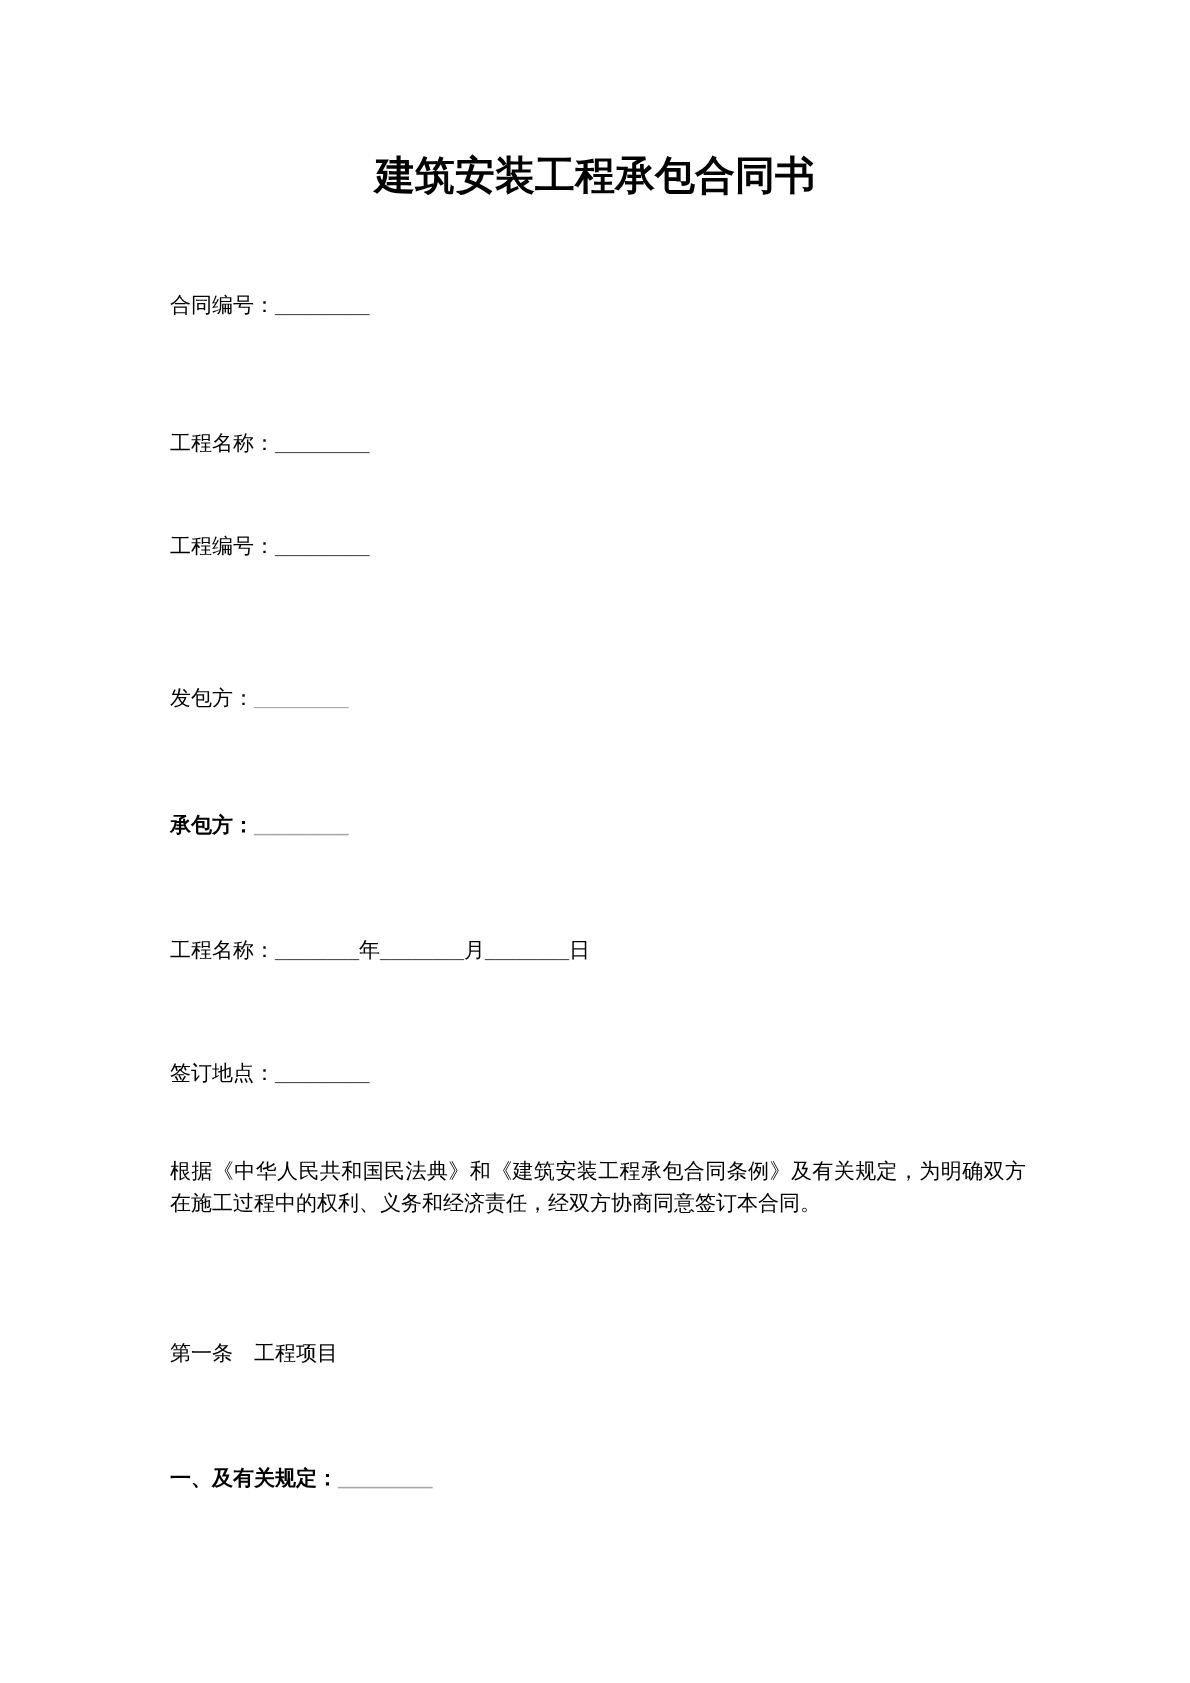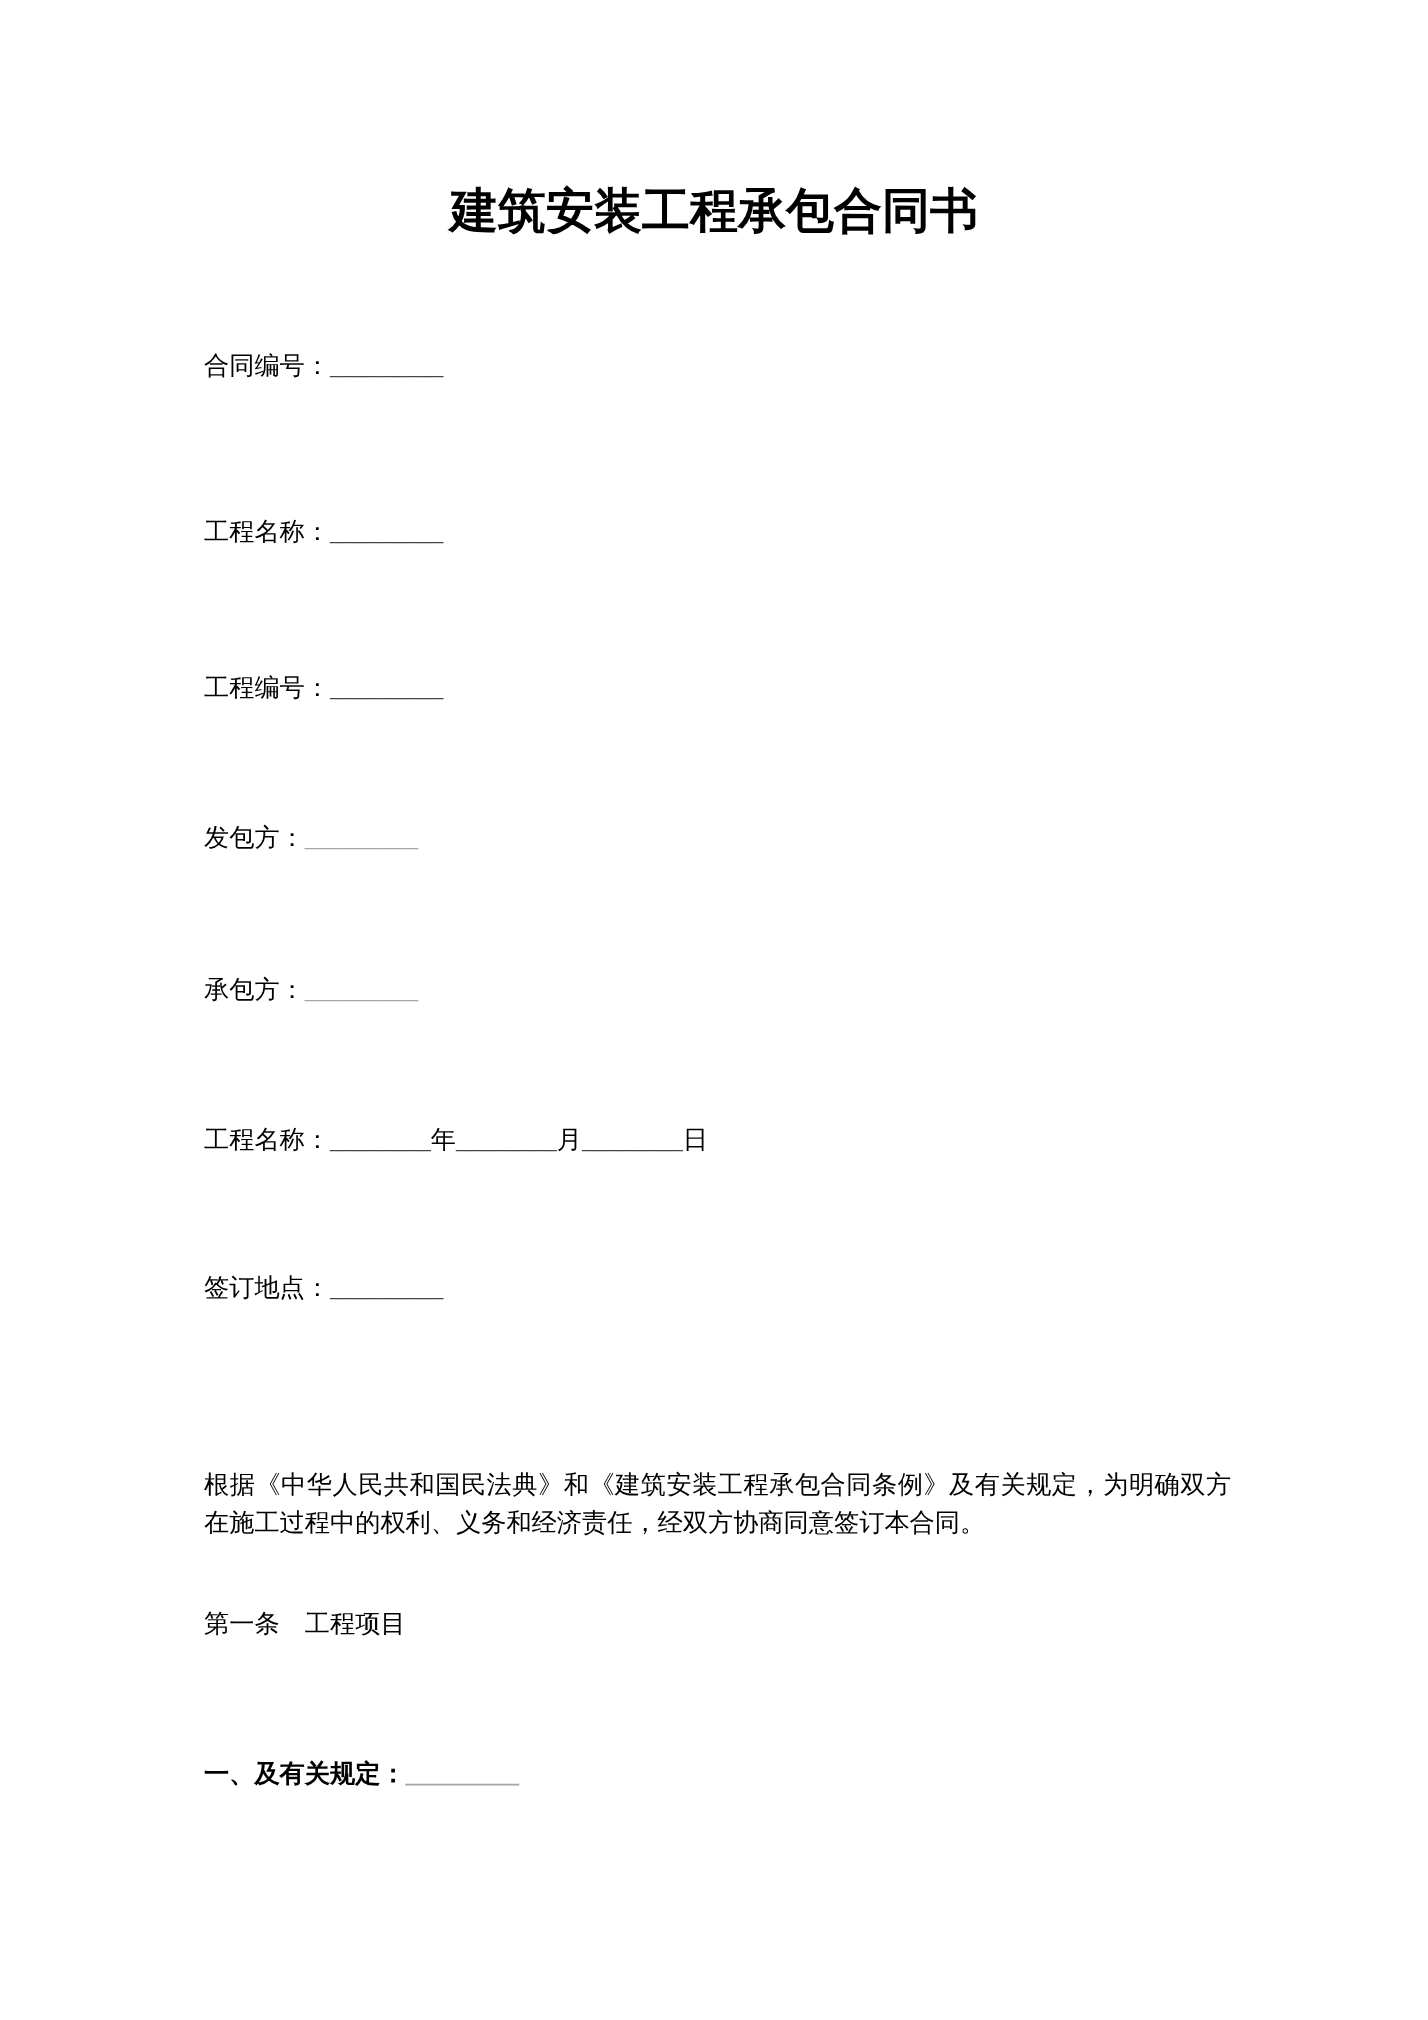--- a/index.html
+++ b/index.html
@@ -35,28 +35,28 @@
     white-space: nowrap;
     margin-top: 28px;
   }
   .blank {
     letter-spacing: 0;
   }
   .blank-dark { color: #474747; }
   .blank-gray { color: #a6a6a6; }
   .pos-contract-no { top: 262px; }
   .pos-project-name { top: 400px; }
-  .pos-project-no { top: 530px; }
+  .pos-project-no { top: 503px; }
   .pos-employer { top: 655px; }
-  .pos-contractor { top: 782px; }
+  .pos-contractor { top: 782px; font-weight: bold; }
   .pos-sign-date { top: 907px; }
   .pos-sign-place { top: 1030px; }
   .intro {
     position: absolute;
-    top: 1221px;
+    top: 1155px;
     left: 170px;
     width: 856px;
     font-size: 21px;
     line-height: 32px;
     text-align: justify;
     white-space: normal;
   }
   .pos-article-1 { top: 1310px; }
   .pos-item-1 { top: 1435px; font-weight: bold; }
 </style>

